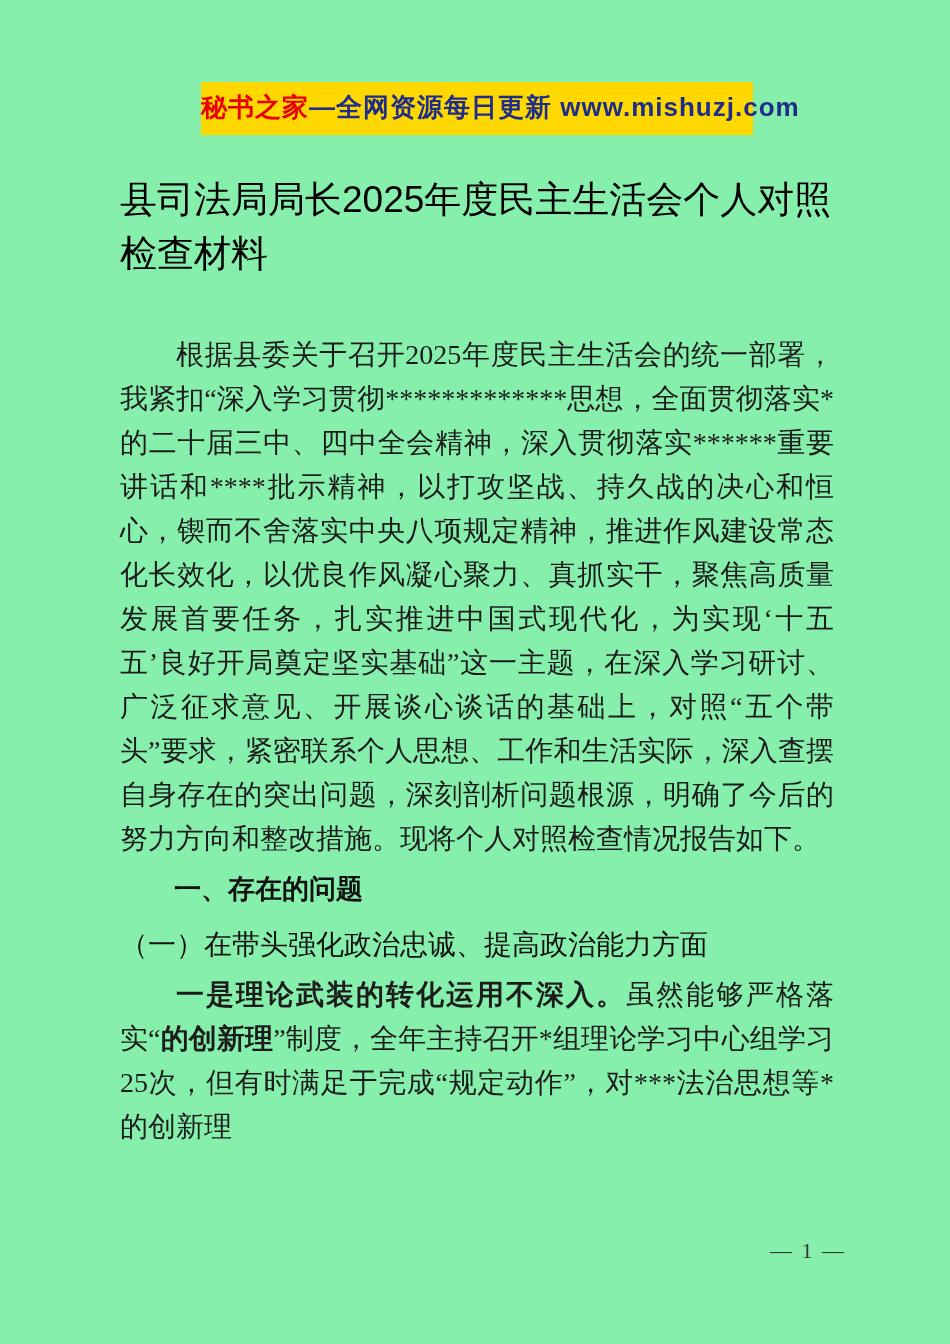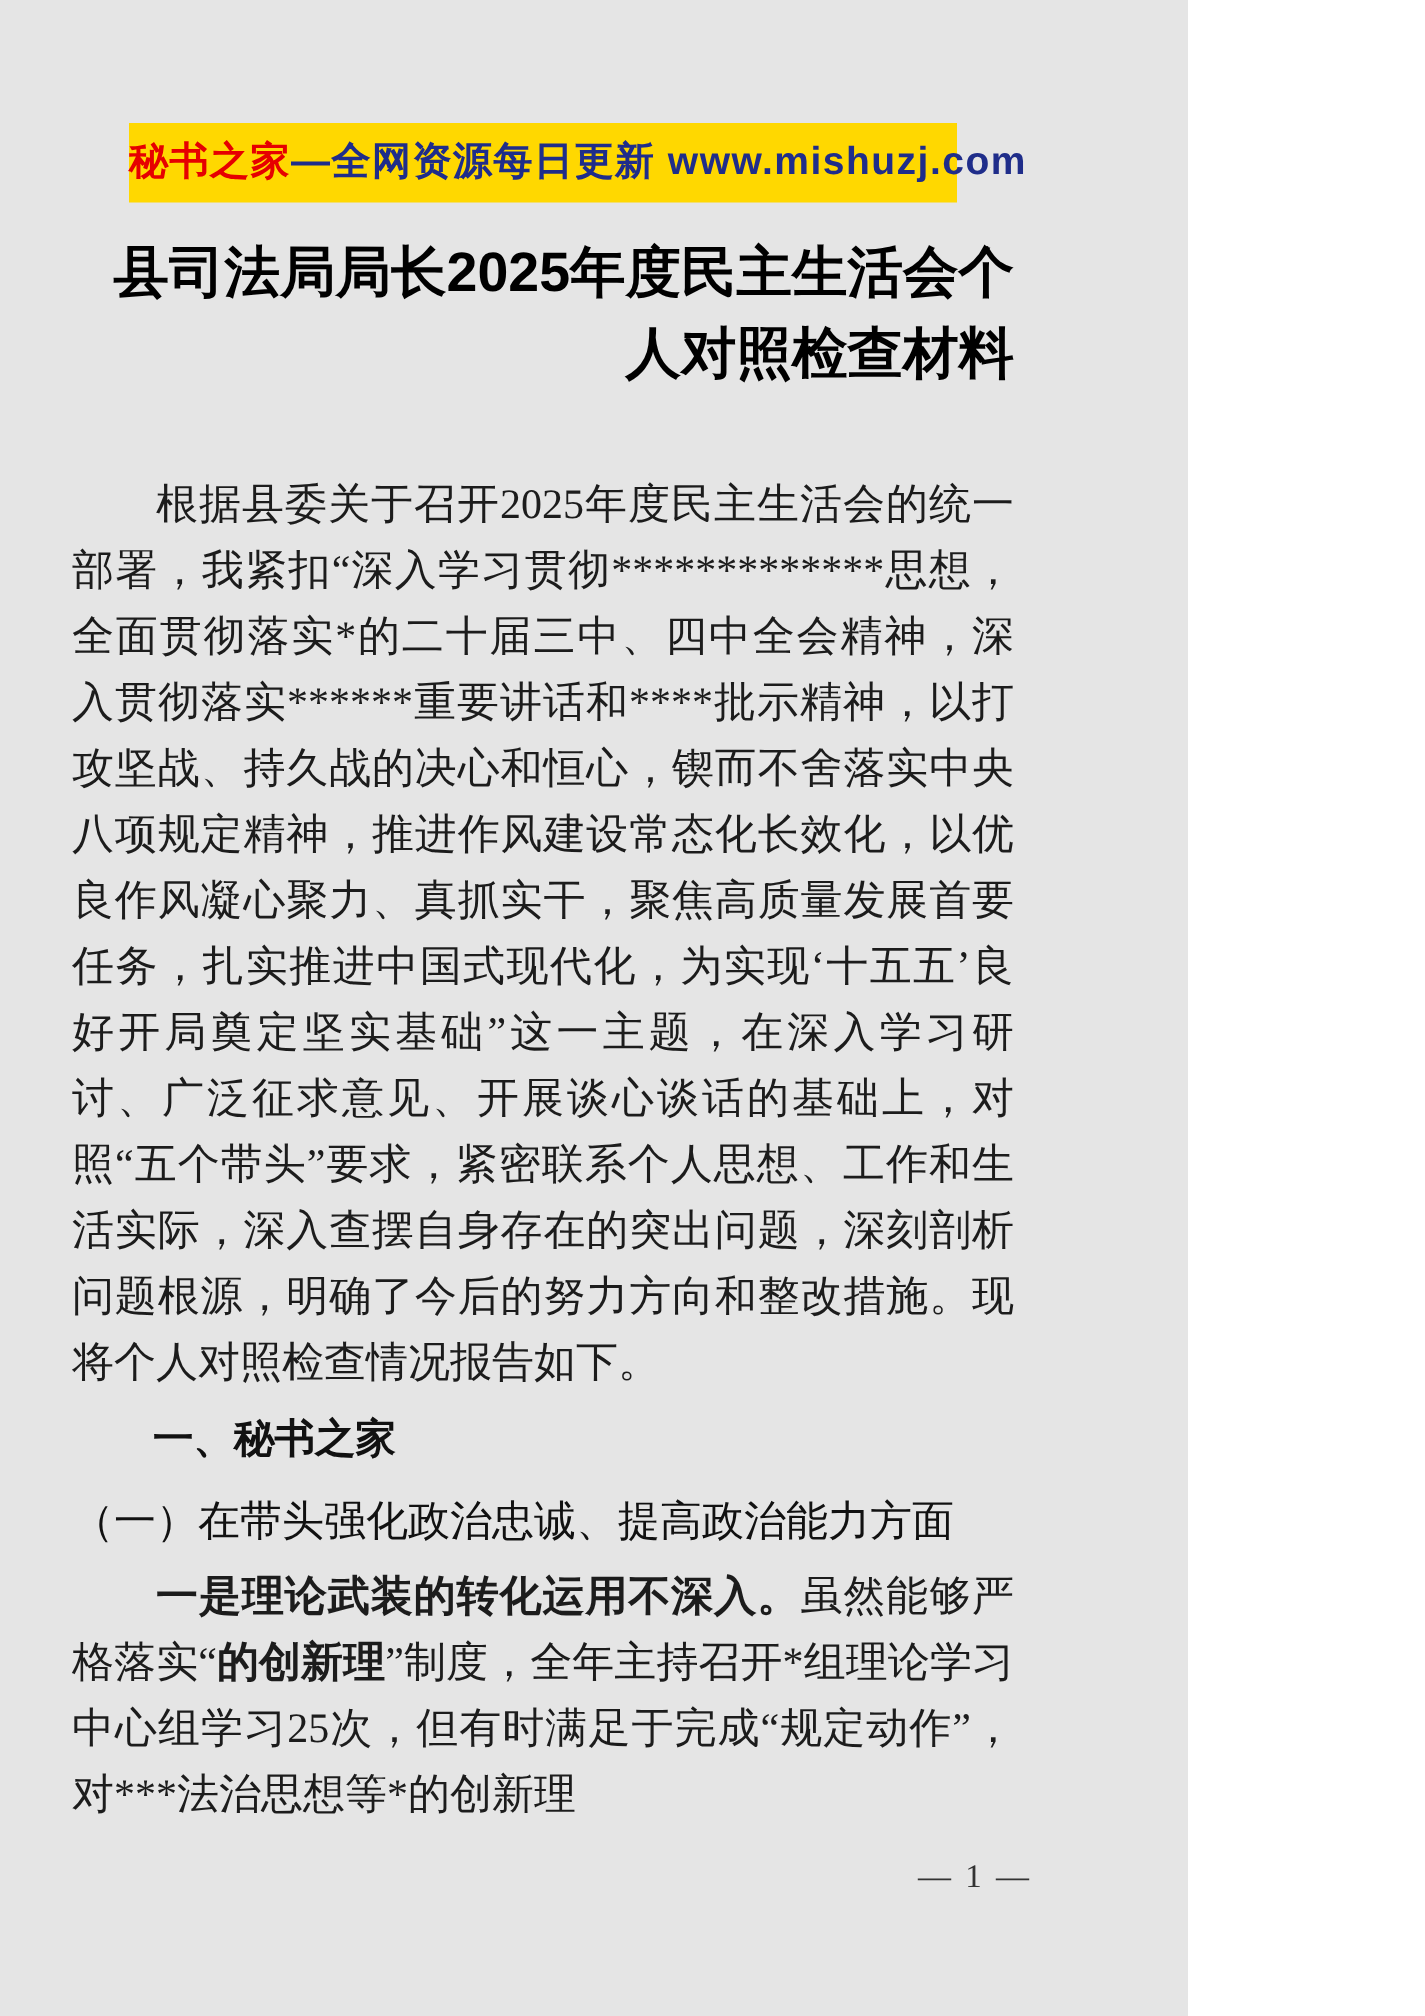--- a/index.html
+++ b/index.html
@@ -5,49 +5,49 @@
   * { margin: 0; padding: 0; box-sizing: border-box; }
   html, body { background: #ffffff; }
   body {
     width: 950px; height: 1344px;
     position: relative;
     font-family: "Liberation Serif", "DejaVu Serif", serif;
     color: #1c1c1c;
     overflow: hidden;
   }
   .page {
-    width: 792px; height: 1344px;
-    padding: 82px 116px 0 48px;
+    width: 950px; height: 1344px;
+    padding: 82px 116px 0 120px;
     position: relative;
-    background: #e5e5e5;
+    background: #86efac;
     overflow: hidden;
   }
   .banner {
     width: 552px;
     margin: 0 auto;
     background: #ffd800;
     text-align: center;
     padding: 8px 0 10px 0;
     font-family: "Liberation Sans", "DejaVu Sans", sans-serif;
     font-weight: bold;
     font-size: 26px;
     letter-spacing: 1px;
     white-space: nowrap;
   }
   .banner .site { color: #e60000; }
   .banner .tag  { color: #1f2d8a; }
   .banner .url  { color: #1f2d8a; text-decoration: none; }
   .title {
     font-family: "Liberation Sans", "DejaVu Sans", sans-serif;
-    font-weight: bold;
+    font-weight: normal;
     font-size: 37px;
     line-height: 54px;
-    text-align: right;
+    text-align: left;
     color: #000000;
-    margin: 20px auto 52px auto;
+    margin: 38px auto 52px auto;
     max-width: 714px;
   }
   .para {
     font-size: 28px;
     line-height: 44px;
     text-align: justify;
     text-indent: 2em;
     color: #1c1c1c;
   }
   .section-heading {
@@ -81,21 +81,21 @@
 <div class="page">
 
   <div class="banner">
     <span class="site">秘书之家</span><span class="tag">—全网资源每日更新 </span><span class="url">www.mishuzj.com</span>
   </div>
 
   <h1 class="title">县司法局局长2025年度民主生活会个人对照检查材料</h1>
 
   <p class="para">根据县委关于召开2025年度民主生活会的统一部署，我紧扣“深入学习贯彻*************思想，全面贯彻落实*的二十届三中、四中全会精神，深入贯彻落实******重要讲话和****批示精神，以打攻坚战、持久战的决心和恒心，锲而不舍落实中央八项规定精神，推进作风建设常态化长效化，以优良作风凝心聚力、真抓实干，聚焦高质量发展首要任务，扎实推进中国式现代化，为实现‘十五五’良好开局奠定坚实基础”这一主题，在深入学习研讨、广泛征求意见、开展谈心谈话的基础上，对照“五个带头”要求，紧密联系个人思想、工作和生活实际，深入查摆自身存在的突出问题，深刻剖析问题根源，明确了今后的努力方向和整改措施。现将个人对照检查情况报告如下。</p>
 
-  <p class="section-heading">一、秘书之家</p>
+  <p class="section-heading">一、存在的问题</p>
 
   <p class="sub-heading">（一）在带头强化政治忠诚、提高政治能力方面</p>
 
   <p class="para"><span class="bold">一是理论武装的转化运用不深入。</span><span>虽然能够严格落实“</span><span class="bold">的创新理</span><span>”制度，全年主持召开*组理论学习中心组学习25次，但有时满足于完成“规定动作”，对***法治思想等*的创新理</span></p>
 
   <div class="page-number">— 1 —</div>
 
 </div>
 
 </body></html>

